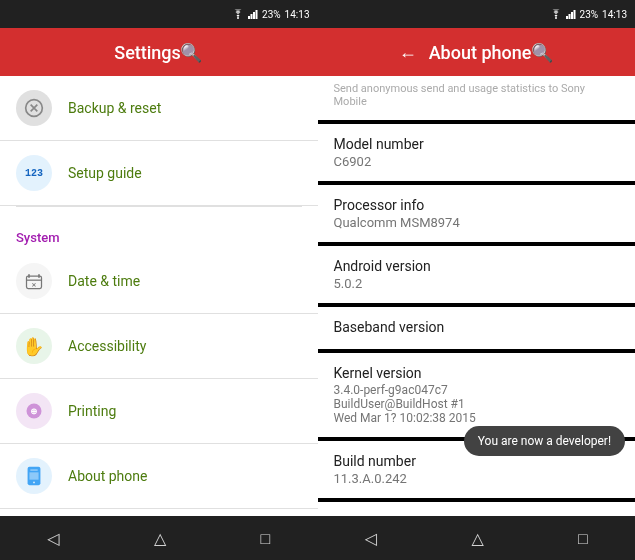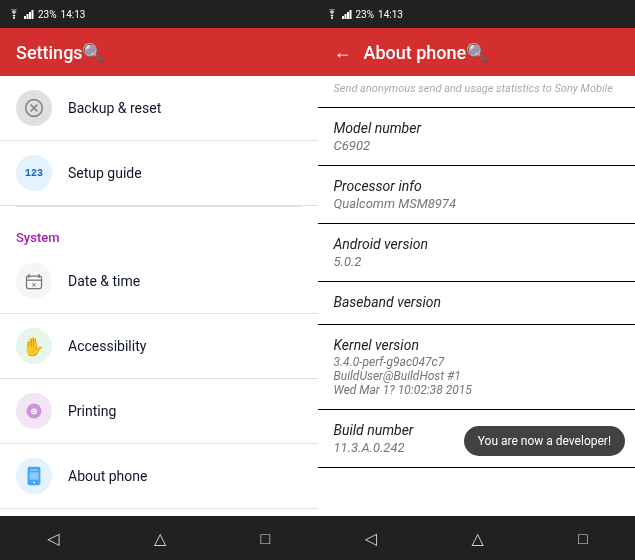--- a/index.html
+++ b/index.html
@@ -20,40 +20,41 @@
       flex-direction: column;
       background: #fff;
       overflow: hidden;
     }
 
     .top-bar {
       height: 28px;
       background: #212121;
       display: flex;
       align-items: center;
+      justify-content: flex-end;
       padding: 0 8px;
       gap: 6px;
     }
     .status-icons {
       display: flex;
       align-items: center;
       gap: 4px;
     }
     .status-text {
       color: #fff;
       font-size: 10px;
     }
 
     .app-header {
       height: 48px;
       background: #d32f2f;
       display: flex;
       align-items: center;
       padding: 0 16px;
-      justify-content: flex-start;
+      justify-content: center;
     }
     .app-header-title {
       color: #fff;
       font-size: 18px;
       font-weight: 500;
     }
     .header-with-back {
       display: flex;
       align-items: center;
       gap: 12px;
@@ -86,21 +87,21 @@
       display: flex;
       align-items: center;
       justify-content: center;
       margin-right: 16px;
       flex-shrink: 0;
       font-size: 16px;
       font-weight: bold;
     }
     .item-label {
       font-size: 14px;
-      color: #0f172a;
+      color: #4d7c0f;
     }
 
     .section-header {
       padding: 12px 16px 4px 16px;
       font-size: 13px;
       font-weight: 500;
       color: #a21caf;
       margin-top: 11px;
     }
     .divider {
@@ -111,22 +112,21 @@
 
     
     .about-list {
       flex: 1;
       overflow-y: auto;
       background: #fff;
       position: relative;
     }
     .about-item {
       padding: 12px 16px;
-      border-bottom: 1px solid #000000;
-      font-style: italic;
+      border-bottom: 4px solid #000000;
     }
     .about-item-label {
       font-size: 14px;
       color: #212121;
       margin-bottom: 2px;
     }
     .about-item-value {
       font-size: 13px;
       color: #757575;
     }

